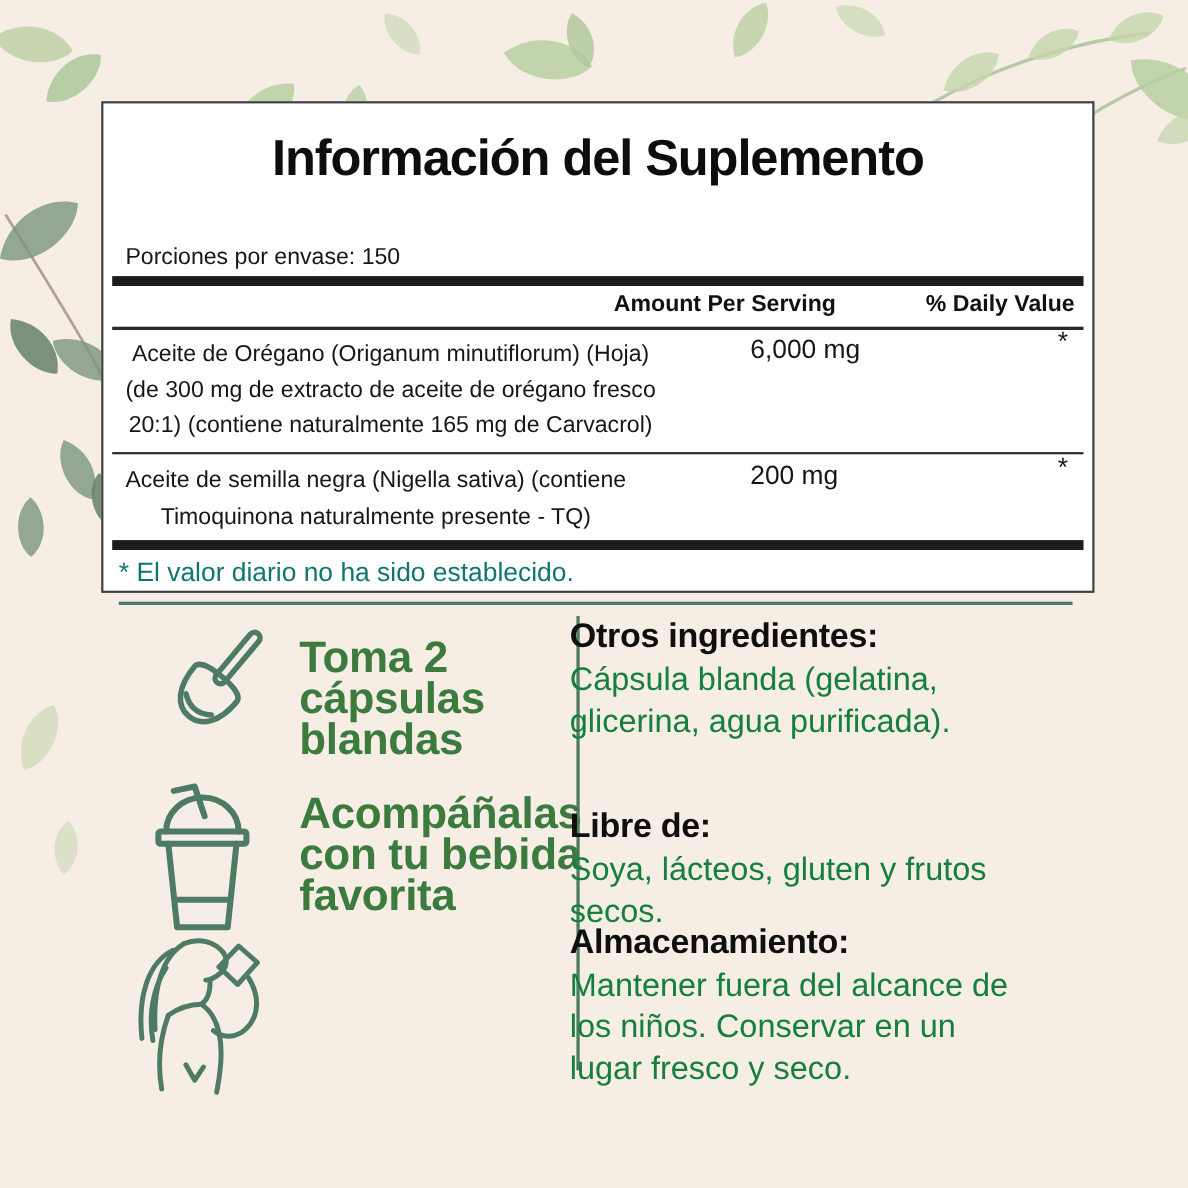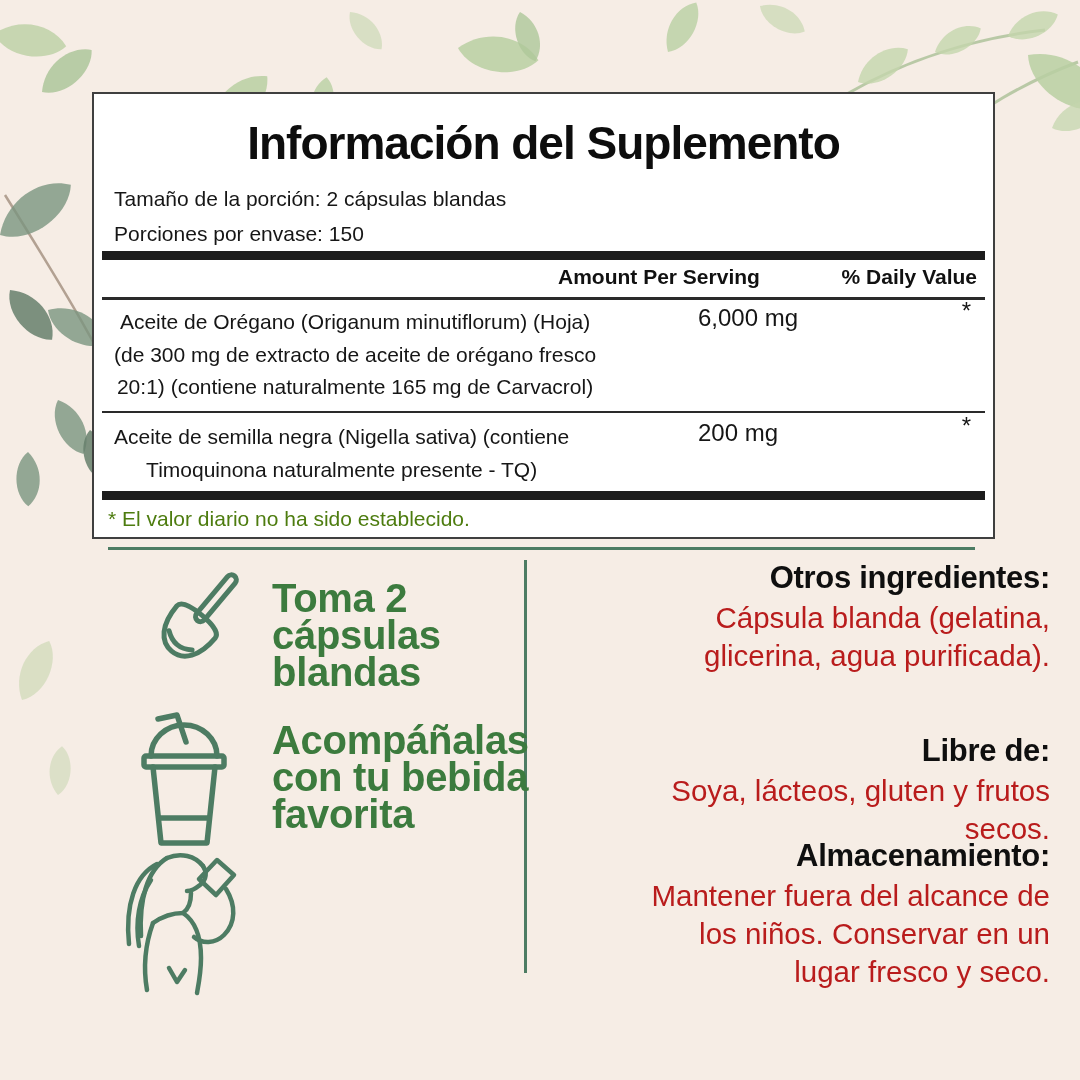--- a/index.html
+++ b/index.html
@@ -44,52 +44,52 @@
   .bar-1{top:157px;}
   .header-underline{top:203px;}
   .row-divider{top:317px;height:2px;}
   .bar-2{top:397px;}
   .col-head{position:absolute;top:171px;font-size:21px;font-weight:bold;color:#111;}
   .amount-head{left:464px;}
   .dv-head{right:16px;margin-left:32px;}
   .ing-name{position:absolute;left:20px;font-size:21px;line-height:32.5px;white-space:pre-line;color:#161616;text-align:center;}
   .r1-name{top:212px;}
   .r2-name{top:327px;}
-  .amount{position:absolute;left:588px;font-size:24px;color:#161616;margin-left:16px;}
+  .amount{position:absolute;left:588px;font-size:24px;color:#161616;}
   .r1-amount{top:210px;}
   .r2-amount{top:325px;}
   .dv-cell{position:absolute;right:22px;font-size:24px;color:#161616;}
   .r1-dv{top:203px;}
   .r2-dv{top:318px;}
-  .footnote{position:absolute;left:14px;top:413px;font-size:21px;color:#4d7c0f;}
+  .footnote{position:absolute;left:14px;top:413px;font-size:24px;color:#0f766e;}
 
   
   .green-hr{position:absolute;left:108px;top:547px;width:867px;height:3px;background:var(--divider-green);z-index:2;}
   .green-vr{position:absolute;left:524px;top:560px;width:3px;height:413px;background:var(--divider-green);z-index:2;}
 
   .dir-icon{position:absolute;z-index:2;}
   .dir-icon svg{display:block;width:100%;height:100%;}
   .dir-icon-1{left:100px;top:566px;width:168px;height:128px;}
   .dir-icon-2{left:120px;top:708px;width:128px;height:145px;}
   .dir-icon-3{left:95px;top:848px;width:180px;height:148px;}
   .dir-label{
     position:absolute;left:272px;z-index:2;
     color:var(--accent-green);font-weight:bold;font-size:40px;line-height:37px;
     white-space:pre-line;letter-spacing:-0.3px;
   }
   .dir-label-1{top:580px;}
   .dir-label-2{top:722px;}
   .dir-label-3{top:888px;}
 
-  .info-section{position:absolute;left:530px;width:520px;z-index:2;text-align:right;}
+  .info-section{position:absolute;left:518px;width:520px;z-index:2;}
   .info-1{top:560px;}
   .info-2{top:700px;margin-top:33px;}
   .info-3{top:838px;}
   .info-section h2{font-size:31px;font-weight:bold;color:#0f0f0f;letter-spacing:-0.3px;}
-  .info-section p{font-size:29.5px;line-height:38px;margin-top:3px;color:#b91c1c;white-space:pre-line;}
+  .info-section p{font-size:29.5px;line-height:38px;margin-top:3px;color:#15803d;white-space:pre-line;}
 
   .stroke-icon{fill:none;stroke:var(--icon-green);stroke-linecap:round;stroke-linejoin:round;}
 </style>
 </head>
 <body>
 
 <div class="canvas">
 
   <svg class="leaves" width="1080" height="1080" viewBox="0 0 1080 1080" aria-hidden="true">
     <defs>
@@ -138,21 +138,20 @@
     </g>
 
     <g>
       <use href="#leaf" transform="translate(22,700) rotate(-60) scale(1.2)" fill="#bdd1a4" opacity="0.5"></use>
       <use href="#leaf" transform="translate(58,795) rotate(-80) scale(0.9)" fill="#bdd1a4" opacity="0.45"></use>
     </g>
   </svg>
 
   <section class="panel">
     <h1 class="panel-title">Información del Suplemento</h1>
-    <div class="serving serving-1">Tamaño de la porción: 2 cápsulas blandas</div>
     <div class="serving serving-2">Porciones por envase: 150</div>
 
     <div class="bar bar-thick bar-1"></div>
 
     <div class="col-head amount-head">Amount Per Serving</div>
     <div class="col-head dv-head">% Daily Value</div>
 
     <div class="bar bar-thin header-underline"></div>
 
     <div class="ing-name r1-name">Aceite de Orégano (Origanum minutiflorum) (Hoja)

